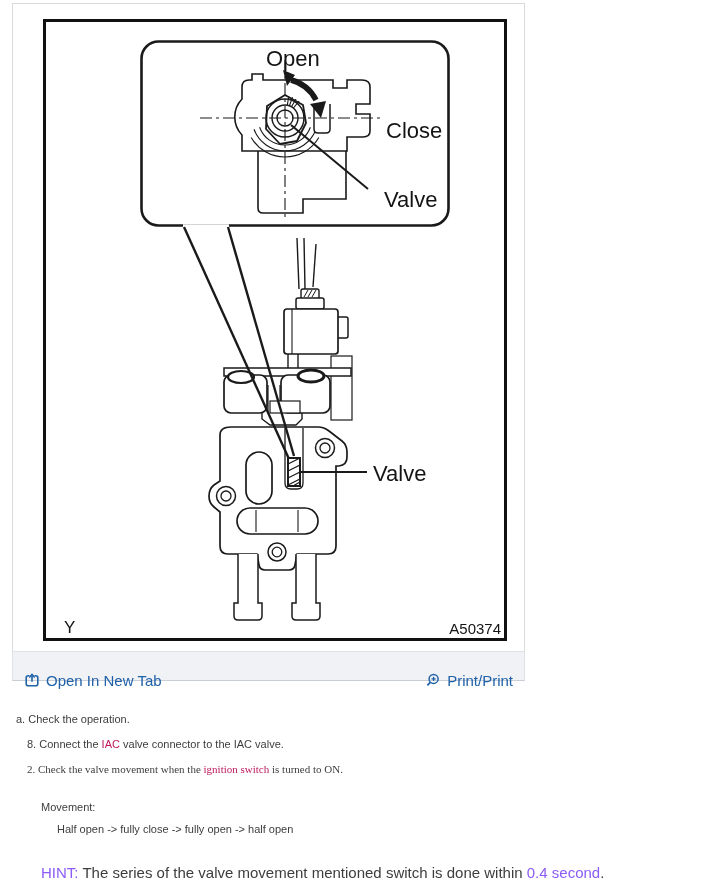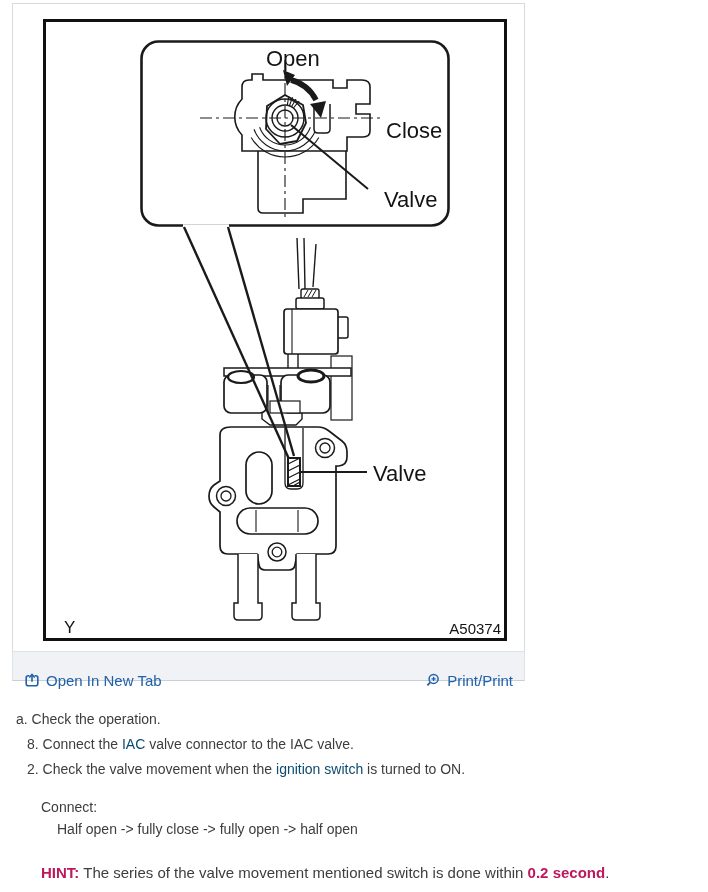--- a/index.html
+++ b/index.html
@@ -17,29 +17,29 @@
     box-sizing:border-box; display:flex; align-items:center;
     justify-content:space-between; padding:0 11px 0 12px;
   }
   .tb-link {
     display:flex; align-items:center; gap:7px;
     color:#2062a8; font-size:15px; text-decoration:none; cursor:pointer; white-space:nowrap;margin-top:28px;
   }
   .tb-link svg { display:block; }
   .diagram { position:absolute; left:0; top:0; }
   .diagram text { font-family:"Liberation Sans", sans-serif; fill:#141414; }
-  .doc-line { position:absolute; color:#3d3d3d; font-size:14px; line-height:19px; white-space:nowrap; }
+  .doc-line { position:absolute; color:#3d3d3d; font-size:11px; line-height:19px; white-space:nowrap; }
   .step-a   { left:16px; top:710px; }
   .step-1   { left:27px; top:735px; }
-  .step-2   { left:27px; top:760px; }
+  .step-2   { left:27px; top:760px;font-family:Liberation Serif, serif; }
   .mv-label { left:41px; top:798px; }
   .mv-value { left:41px; top:820px;margin-left:16px; }
   .hint     { left:41px; top:863px; font-size:15px; }
-  .doclink  { color:#0c4a6e; text-decoration:none; cursor:pointer; }
-  .hint b   { font-weight:bold; color:#be185d; }
+  .doclink  { color:#be185d; text-decoration:none; cursor:pointer; }
+  .hint b   { font-weight:normal; color:#8b5cf6; }
 </style>
 </head>
 <body>
 
 <div class="figure-panel">
   <div class="toolbar">
     <a class="tb-link">
       <svg viewBox="0 0 14 14" width="14" height="14">
         <rect x="1.2" y="2.8" width="11.6" height="10" rx="2" fill="none" stroke="#2062a8" stroke-width="1.6"></rect>
         <line x1="4.4" y1="2.8" x2="9.6" y2="2.8" stroke="#f1f2f5" stroke-width="2.4"></line>
@@ -163,16 +163,16 @@
   <text x="64" y="633" font-size="17">Y</text>
   <text x="501" y="634" font-size="15" text-anchor="end">A50374</text>
 </svg>
 
 <div class="doc-line step-a">a. Check the operation.</div>
 
 <div class="doc-line step-1"><span>8. Connect the </span><a class="doclink">IAC</a><span> valve connector to the IAC valve.</span></div>
 
 <div class="doc-line step-2"><span>2. Check the valve movement when the </span><a class="doclink">ignition switch</a><span> is turned to ON.</span></div>
 
-<div class="doc-line mv-label">Connect:</div>
+<div class="doc-line mv-label">Movement:</div>
 <div class="doc-line mv-value">Half open -&gt; fully close -&gt; fully open -&gt; half open</div>
 
-<div class="doc-line hint"><b>HINT:</b><span> The series of the valve movement mentioned switch is done within </span><b>0.2 second</b><span>.</span></div>
+<div class="doc-line hint"><b>HINT:</b><span> The series of the valve movement mentioned switch is done within </span><b>0.4 second</b><span>.</span></div>
 
 </body></html>

